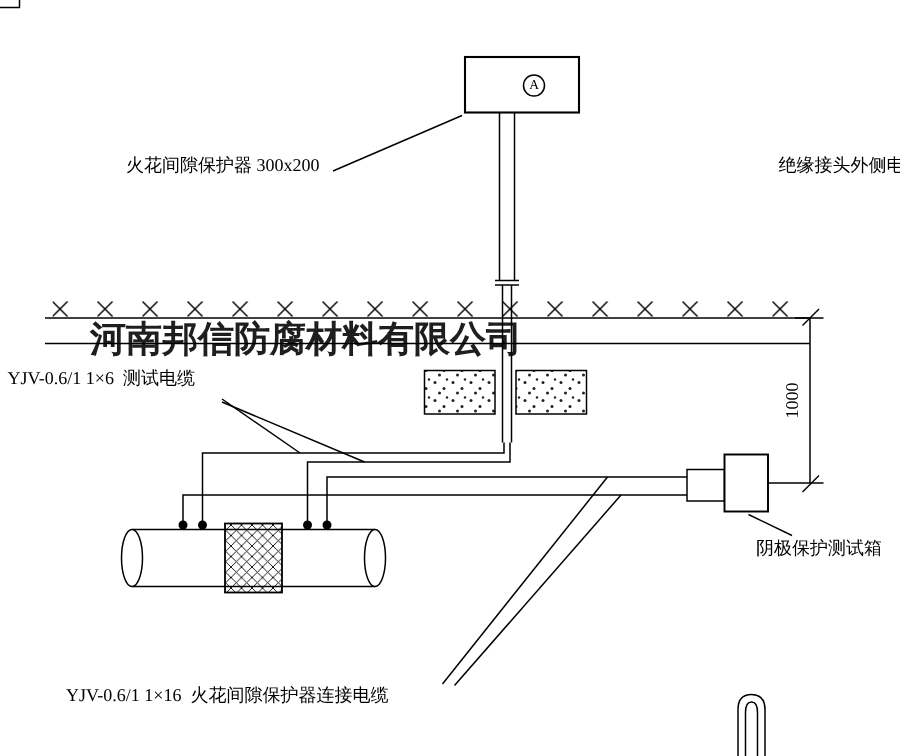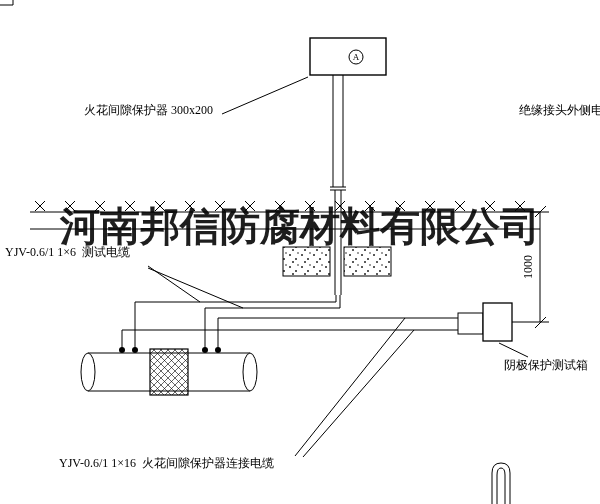--- a/index.html
+++ b/index.html
@@ -10,21 +10,21 @@
   }
   svg.drawing{position:absolute;left:0;top:0;z-index:1;}
   .lbl{
     position:absolute;font-size:12px;color:#000;
     white-space:pre;z-index:4;line-height:14px;
   }
   .dim{transform:translate(-50%,-50%) rotate(-90deg);}
   .amm{transform:translate(-50%,-50%);font-size:9px;line-height:9px;}
   .watermark{
     position:absolute;left:60px;top:208px;z-index:3;
-    font-size:40px;line-height:38px;font-weight:bold;color:#000;
+    font-size:24px;line-height:38px;font-weight:bold;color:#000;
     opacity:.88;white-space:pre;letter-spacing:0px;
     font-family:"Liberation Serif","DejaVu Serif",serif;
   }
 </style>
 </head>
 <body>
 
 <svg class="drawing" width="600" height="504" viewBox="0 0 600 504">
   <defs>
     <pattern id="hx" x="35" y="200" width="30" height="12" patternUnits="userSpaceOnUse">
@@ -149,17 +149,17 @@
 <div class="lbl" style="left:84px;top:103px">火花间隙保护器 300x200</div>
 
 <div class="lbl" style="left:519px;top:103px">绝缘接头外侧电缆</div>
 
 <div class="lbl" style="left:5px;top:245px">YJV-0.6/1 1×6  测试电缆</div>
 
 <div class="lbl dim" style="left:528px;top:267px">1000</div>
 
 <div class="lbl" style="left:504px;top:358px">阴极保护测试箱</div>
 
-<div class="lbl" style="left:59px;top:456px">YJV-0.6/1 1×16  火花间隙保护器连接电缆</div>
+<div class="lbl" style="left:44px;top:456px">YJV-0.6/1 1×16  火花间隙保护器连接电缆</div>
 
 <div class="lbl amm" style="left:356px;top:57px">A</div>
 
 <div class="watermark">河南邦信防腐材料有限公司</div>
 
 </body></html>

